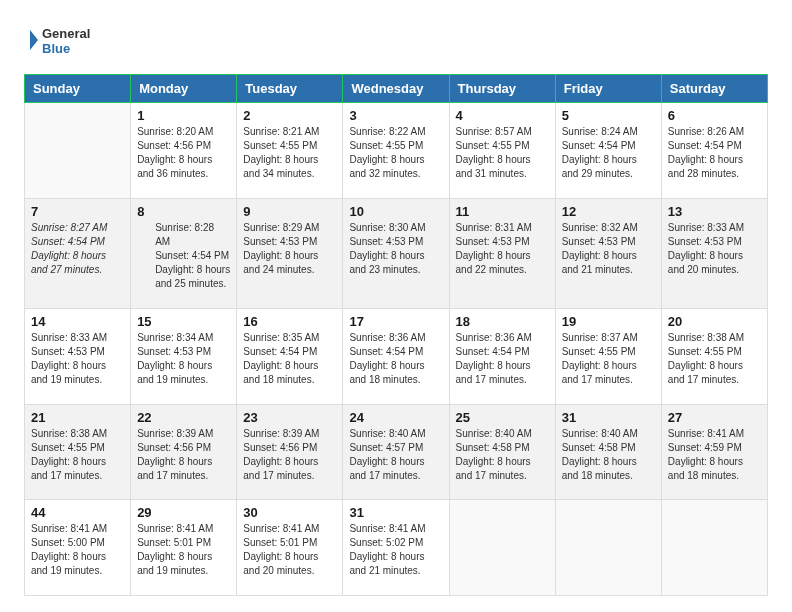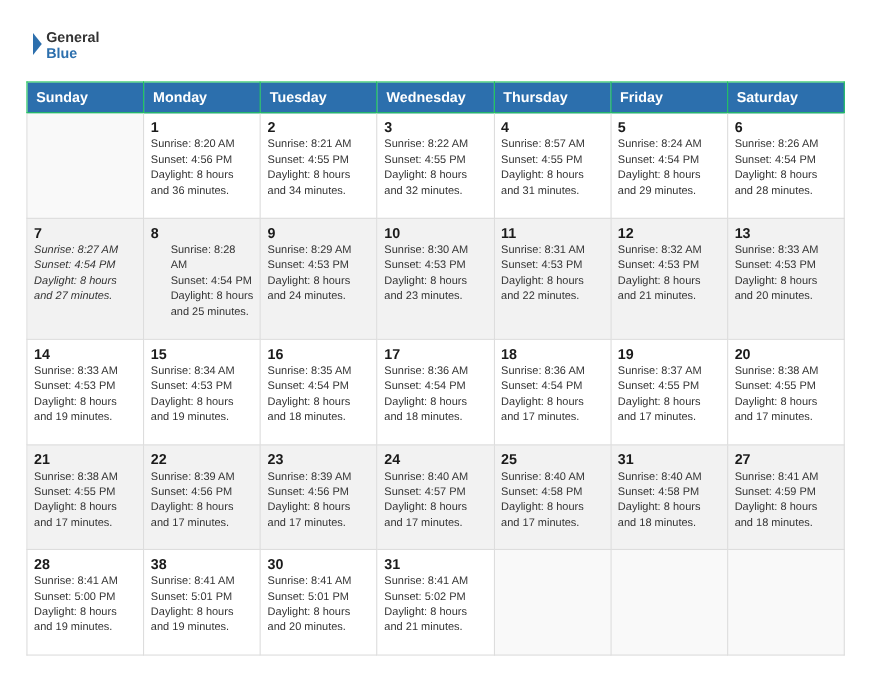--- a/index.html
+++ b/index.html
@@ -308,28 +308,28 @@
           <td>
             <span class="day-number">27</span>
             <div class="day-info" style="white-space: pre-line;">Sunrise: 8:41 AM
 Sunset: 4:59 PM
 Daylight: 8 hours
 and 18 minutes.</div>
           </td>
         </tr>
         <tr>
           <td>
-            <span class="day-number">28</span>
+            <span class="day-number">44</span>
             <div class="day-info" style="white-space: pre-line;">Sunrise: 8:41 AM
 Sunset: 5:00 PM
 Daylight: 8 hours
 and 19 minutes.</div>
           </td>
           <td>
-            <span class="day-number">38</span>
+            <span class="day-number">29</span>
             <div class="day-info" style="white-space: pre-line;">Sunrise: 8:41 AM
 Sunset: 5:01 PM
 Daylight: 8 hours
 and 19 minutes.</div>
           </td>
           <td>
             <span class="day-number">30</span>
             <div class="day-info" style="white-space: pre-line;">Sunrise: 8:41 AM
 Sunset: 5:01 PM
 Daylight: 8 hours

